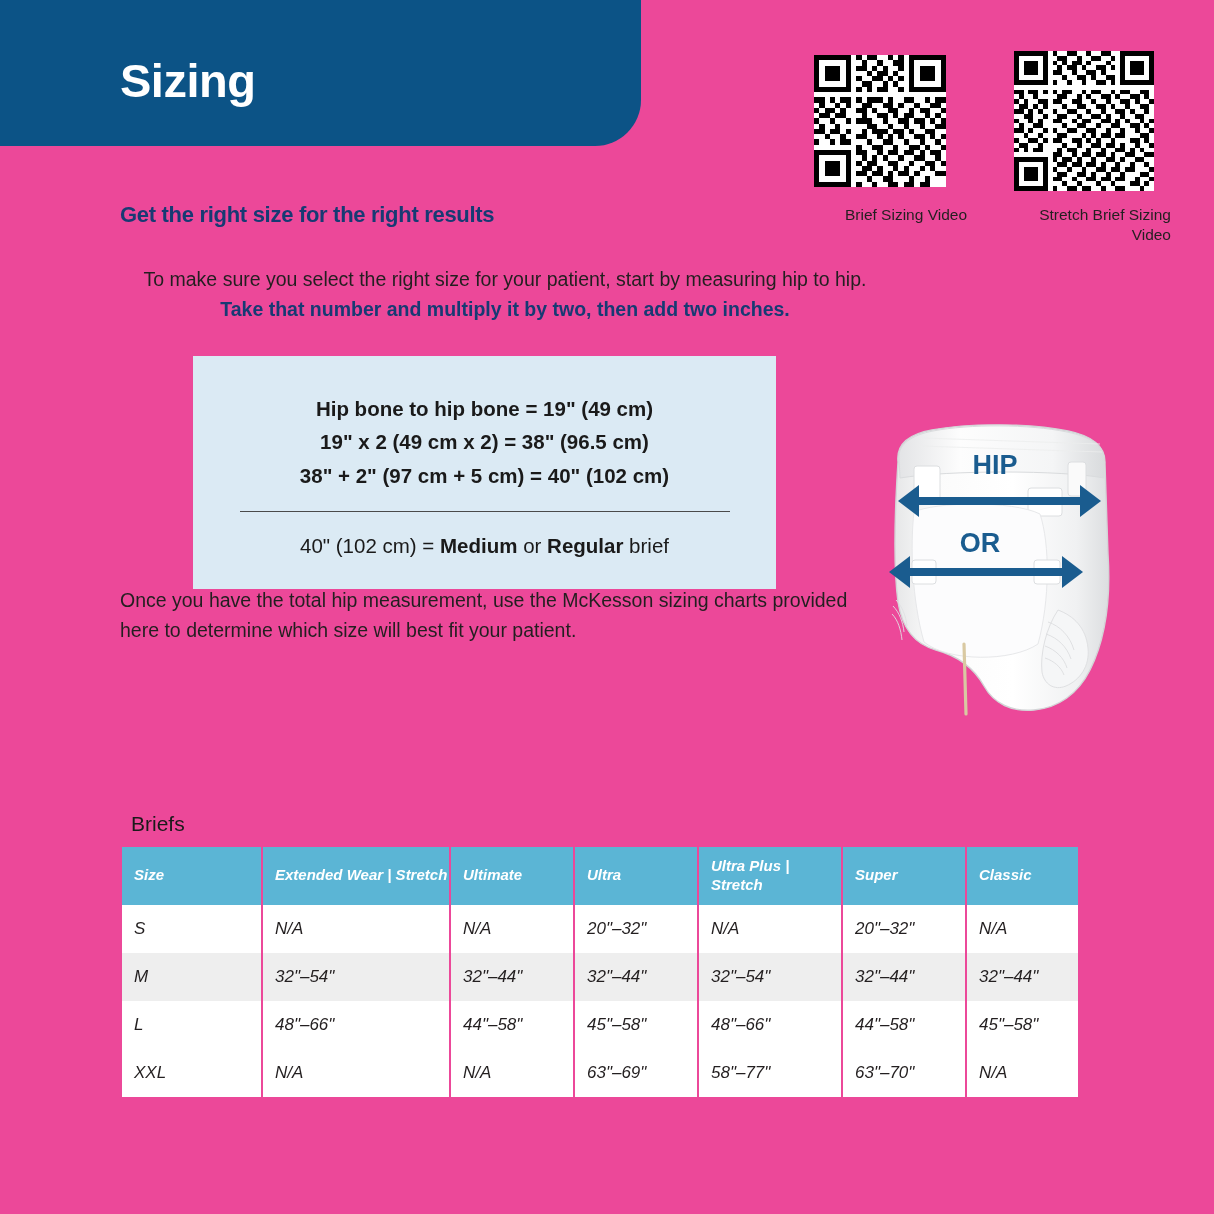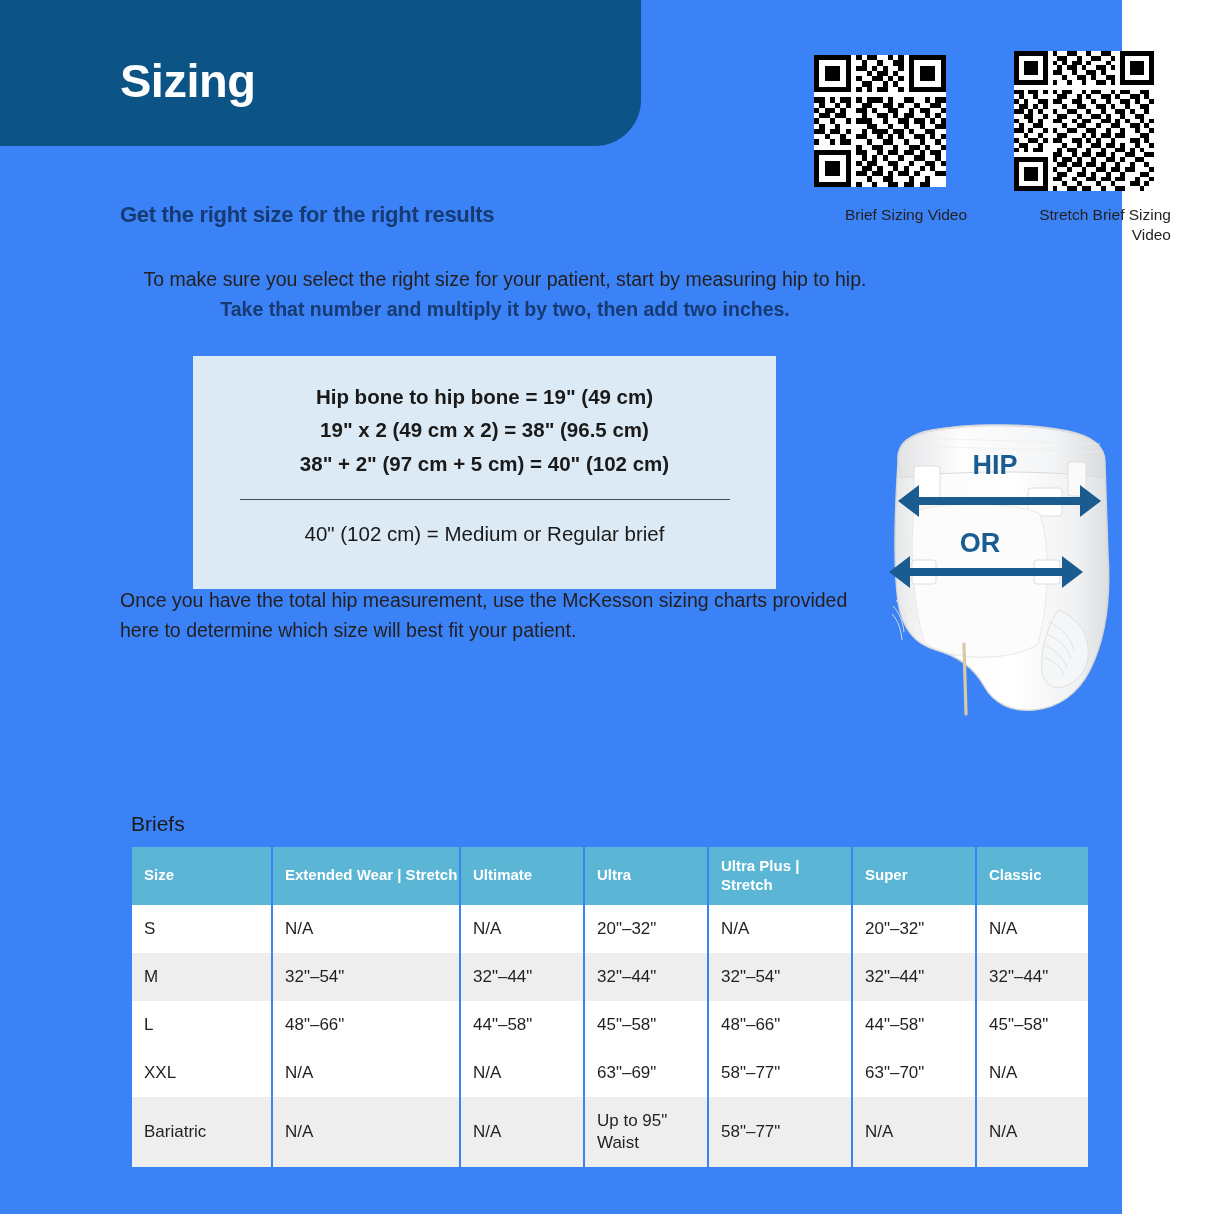--- a/index.html
+++ b/index.html
@@ -7,23 +7,23 @@
   html, body {
     width: 1214px;
     height: 1214px;
     background: #ffffff;
     font-family: "Liberation Sans", sans-serif;
     overflow: hidden;
   }
 
   #page {
     position: relative;
-    width: 1122px;
+    width: 1214px;
     height: 1214px;
-    background: #3b82f6;
+    background: #ec4899;
   }
 
   
   #header-banner {
     position: absolute;
     left: 0;
     top: 0;
     width: 641px;
     height: 146px;
     background: #0c5386;
@@ -91,42 +91,42 @@
   }
 
   
   #calc-box {
     position: absolute;
     left: 193px;
     top: 356px;
     width: 583px;
     height: 233px;
     background: #dbeaf4;
-    padding-top: 24px;
+    padding-top: 36px;
   }
   .calc-line {
     text-align: center;
     font-size: 20.5px;
     font-weight: bold;
     color: #1a1a1a;
     line-height: 1.63;
   }
   #calc-divider {
     width: 490px;
     height: 1px;
     background: #4a4a4a;
     margin: 19px auto 0 auto;
   }
   #calc-result {
     text-align: center;
     font-size: 20.5px;
     color: #1a1a1a;
     margin-top: 22px;
   }
-  #calc-result .bold { font-weight: normal; }
+  #calc-result .bold { font-weight: bold; }
 
   
   #outro-paragraph {
     position: absolute;
     left: 120px;
     top: 586px;
     width: 730px;
     font-size: 19.5px;
     line-height: 1.52;
     color: #231f20;
@@ -157,26 +157,27 @@
     left: 131px;
     top: 812px;
     font-size: 21px;
     font-weight: normal;
     color: #1a1a1a;
   }
 
   
   #sizing-table {
     position: absolute;
-    left: 130px;
+    left: 120px;
     top: 847px;
     width: 948px;
     border-collapse: separate;
     border-spacing: 2px 0;
     table-layout: fixed;
+    font-style: italic;
   }
   #sizing-table th {
     background: #5bb5d5;
     color: #ffffff;
     font-size: 15px;
     font-weight: bold;
     text-align: left;
     vertical-align: middle;
     padding: 10px 0 10px 12px;
     height: 53px;
@@ -755,25 +756,16 @@
       </tr>
       <tr>
         <td>XXL</td>
         <td>N/A</td>
         <td>N/A</td>
         <td>63"–69"</td>
         <td>58"–77"</td>
         <td>63"–70"</td>
         <td>N/A</td>
       </tr>
-      <tr class="alt tall">
-        <td>Bariatric</td>
-        <td>N/A</td>
-        <td>N/A</td>
-        <td>Up to 95" Waist</td>
-        <td>58"–77"</td>
-        <td>N/A</td>
-        <td>N/A</td>
-      </tr>
     </tbody>
   </table>
 
 </div>
 
 </body></html>

